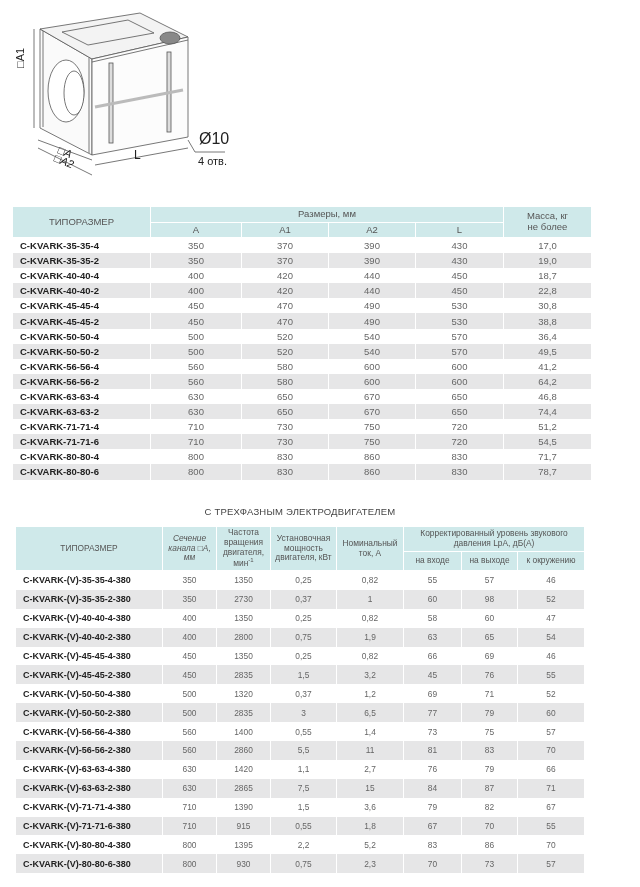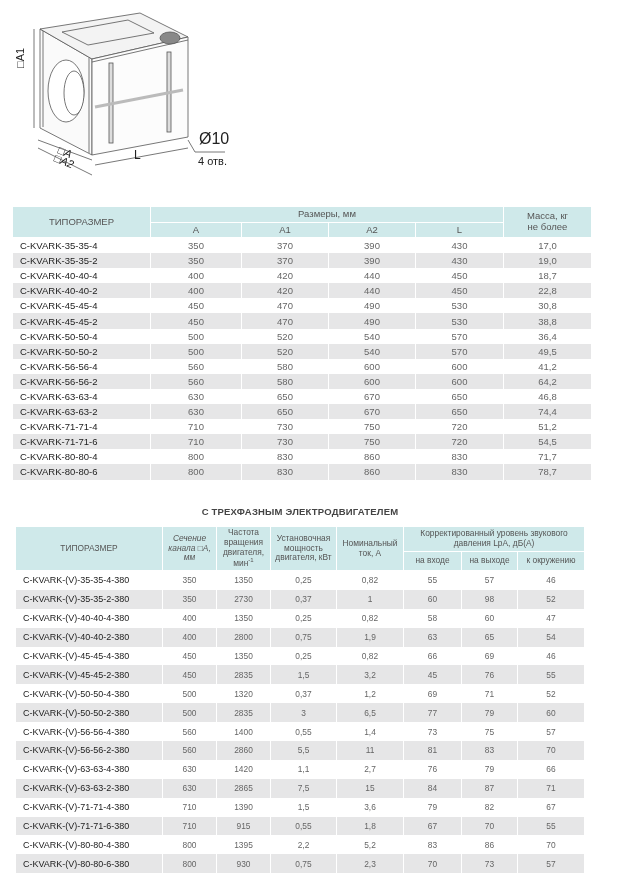--- a/index.html
+++ b/index.html
@@ -4,37 +4,37 @@
   <style>
     html, body { margin: 0; padding: 0; background: #ffffff; }
     body { width: 640px; height: 887px; position: relative; overflow: hidden;
            font-family: "Liberation Sans", sans-serif; color: #333; }
     .drawing { position: absolute; left: 0; top: 0; width: 260px; height: 190px; }
     .dim-label { position: absolute; font-family: "Liberation Sans", sans-serif; color: #222; }
     table { border-collapse: separate; border-spacing: 1px 0; position: absolute; table-layout: fixed; }
     th { background: #cfe9ea; font-weight: normal; color: #555; text-align: center;
          vertical-align: middle; padding: 0; line-height: 1.15; }
     td { text-align: center; color: #666; padding: 0; white-space: nowrap; }
-    td.name { text-align: left; font-weight: normal; color: #222; padding-left: 7px; }
+    td.name { text-align: left; font-weight: bold; color: #222; padding-left: 7px; }
     tr.alt td { background: #e6e6e7; }
     
     #t1 { left: 12px; top: 207px; width: 576px; font-size: 9.5px; }
     #t1 th { border-bottom: 1px solid #fff; }
     #t1 .hr1 th { height: 15px; }
     #t1 .hr2 th { height: 14px; }
     #t1 tbody td { height: 15.1px; }
     
     #t2 { left: 15px; top: 527px; width: 570px; font-size: 8.4px; }
     #t2 th { border-bottom: 1px solid #fff; }
     #t2 .hr1 th { height: 24px; }
     #t2 .hr2 th { height: 18px; }
     #t2 tbody td { height: 18.9px; }
     #t2 td.name { font-size: 9px; margin-left: 36px; }
     .section-title { position: absolute; left: 0; width: 600px; top: 506px; text-align: center;
-                     font-size: 9.5px; font-weight: bold; color: #444; letter-spacing: 0.2px; }
+                     font-size: 9.5px; font-weight: normal; color: #444; letter-spacing: 0.2px; }
     sup { font-size: 6px; }
   </style>
 </head>
 <body>
 
 <div class="drawing">
   <svg width="260" height="190" viewBox="0 0 260 190">
     <g fill="none" stroke="#555" stroke-width="0.8">
 
       <polygon points="40,29 92,59 92,155 40,128" fill="#fafafa"></polygon>

